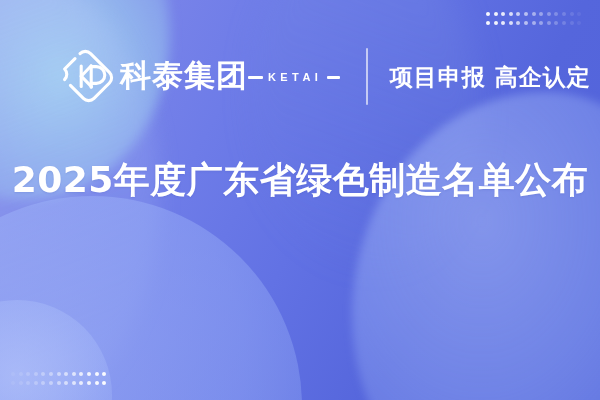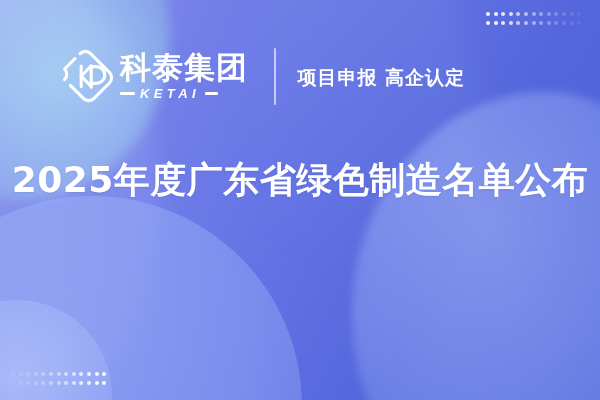--- a/index.html
+++ b/index.html
@@ -170,21 +170,21 @@
   }
   #logo-mark {
     width: 62px;
     height: 62px;
     flex: 0 0 62px;
     display: block;
   }
   #logo-wordmark {
     margin-left: 2px;
     display: flex;
-    flex-direction: column;
+    flex-direction: row;
     justify-content: center;
   }
   #logo-cn {
     color: #ffffff;
     font-size: 31px;
     font-weight: 700;
     letter-spacing: 1px;
     line-height: 1.02;
     white-space: nowrap;
     font-family: "DejaVu Sans", "Liberation Sans", sans-serif;
@@ -197,26 +197,25 @@
   }
   .logo-rule {
     height: 2.5px;
     background: #ffffff;
     border-radius: 1px;
   }
   .logo-rule.left  { width: 15px; }
   .logo-rule.right { width: 13px; }
   #logo-en {
     color: #ffffff;
-    font-size: 13px;
+    font-size: 11px;
     font-weight: 700;
     letter-spacing: 4.4px;
     line-height: 1;
     white-space: nowrap;
-    font-style: italic;
   }
 
   #header-divider {
     width: 1.5px;
     height: 57px;
     background: rgba(255,255,255,0.62);
     margin-left: 26px;
     flex: 0 0 1.5px;
     border-radius: 1px;
   }
@@ -232,21 +231,21 @@
     color: #ffffff;
     font-size: 25px;
     font-weight: 400;
     letter-spacing: 1.5px;
     line-height: 1.18;
     white-space: nowrap;
     font-family: "DejaVu Sans", "Liberation Sans", sans-serif;
   }
   #tagline-sub {
     color: #ffffff;
-    font-size: 19px;
+    font-size: 23px;
     font-weight: 700;
     letter-spacing: 1px;
     line-height: 1.3;
     margin-top: 2px;
     white-space: nowrap;
     font-family: "DejaVu Serif", "Liberation Serif", serif;
   }
 
   
   #main-title {

